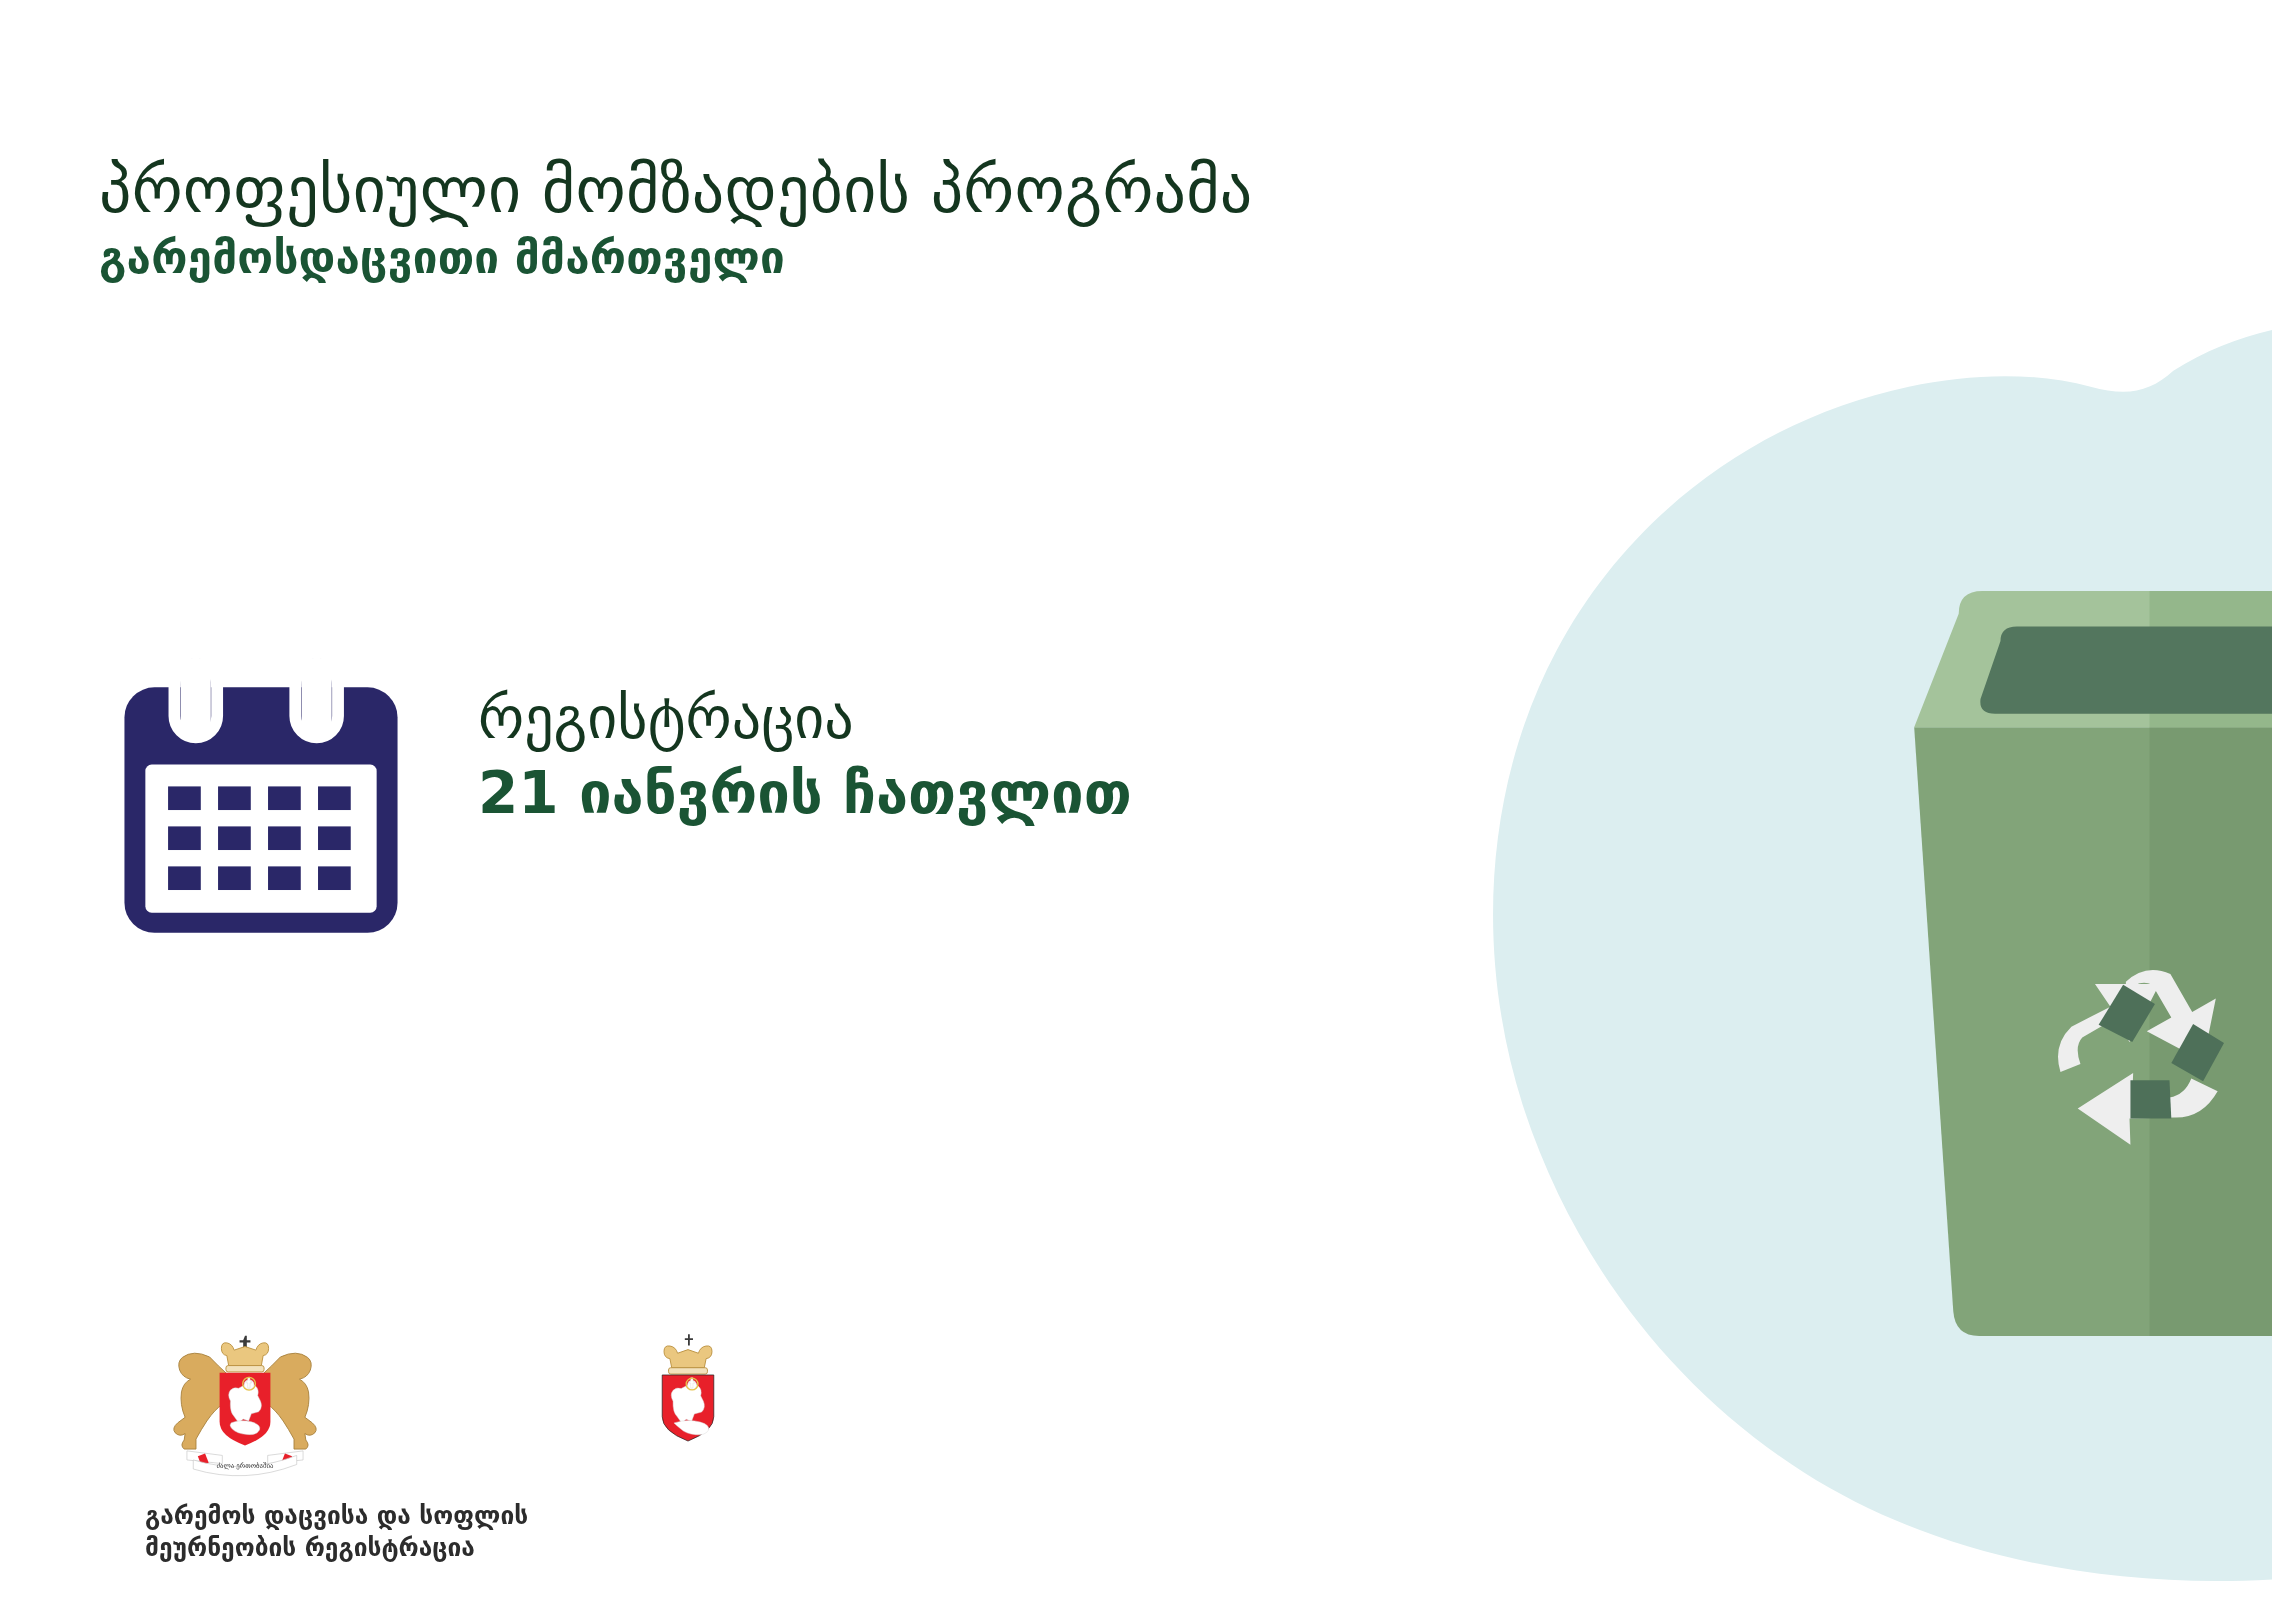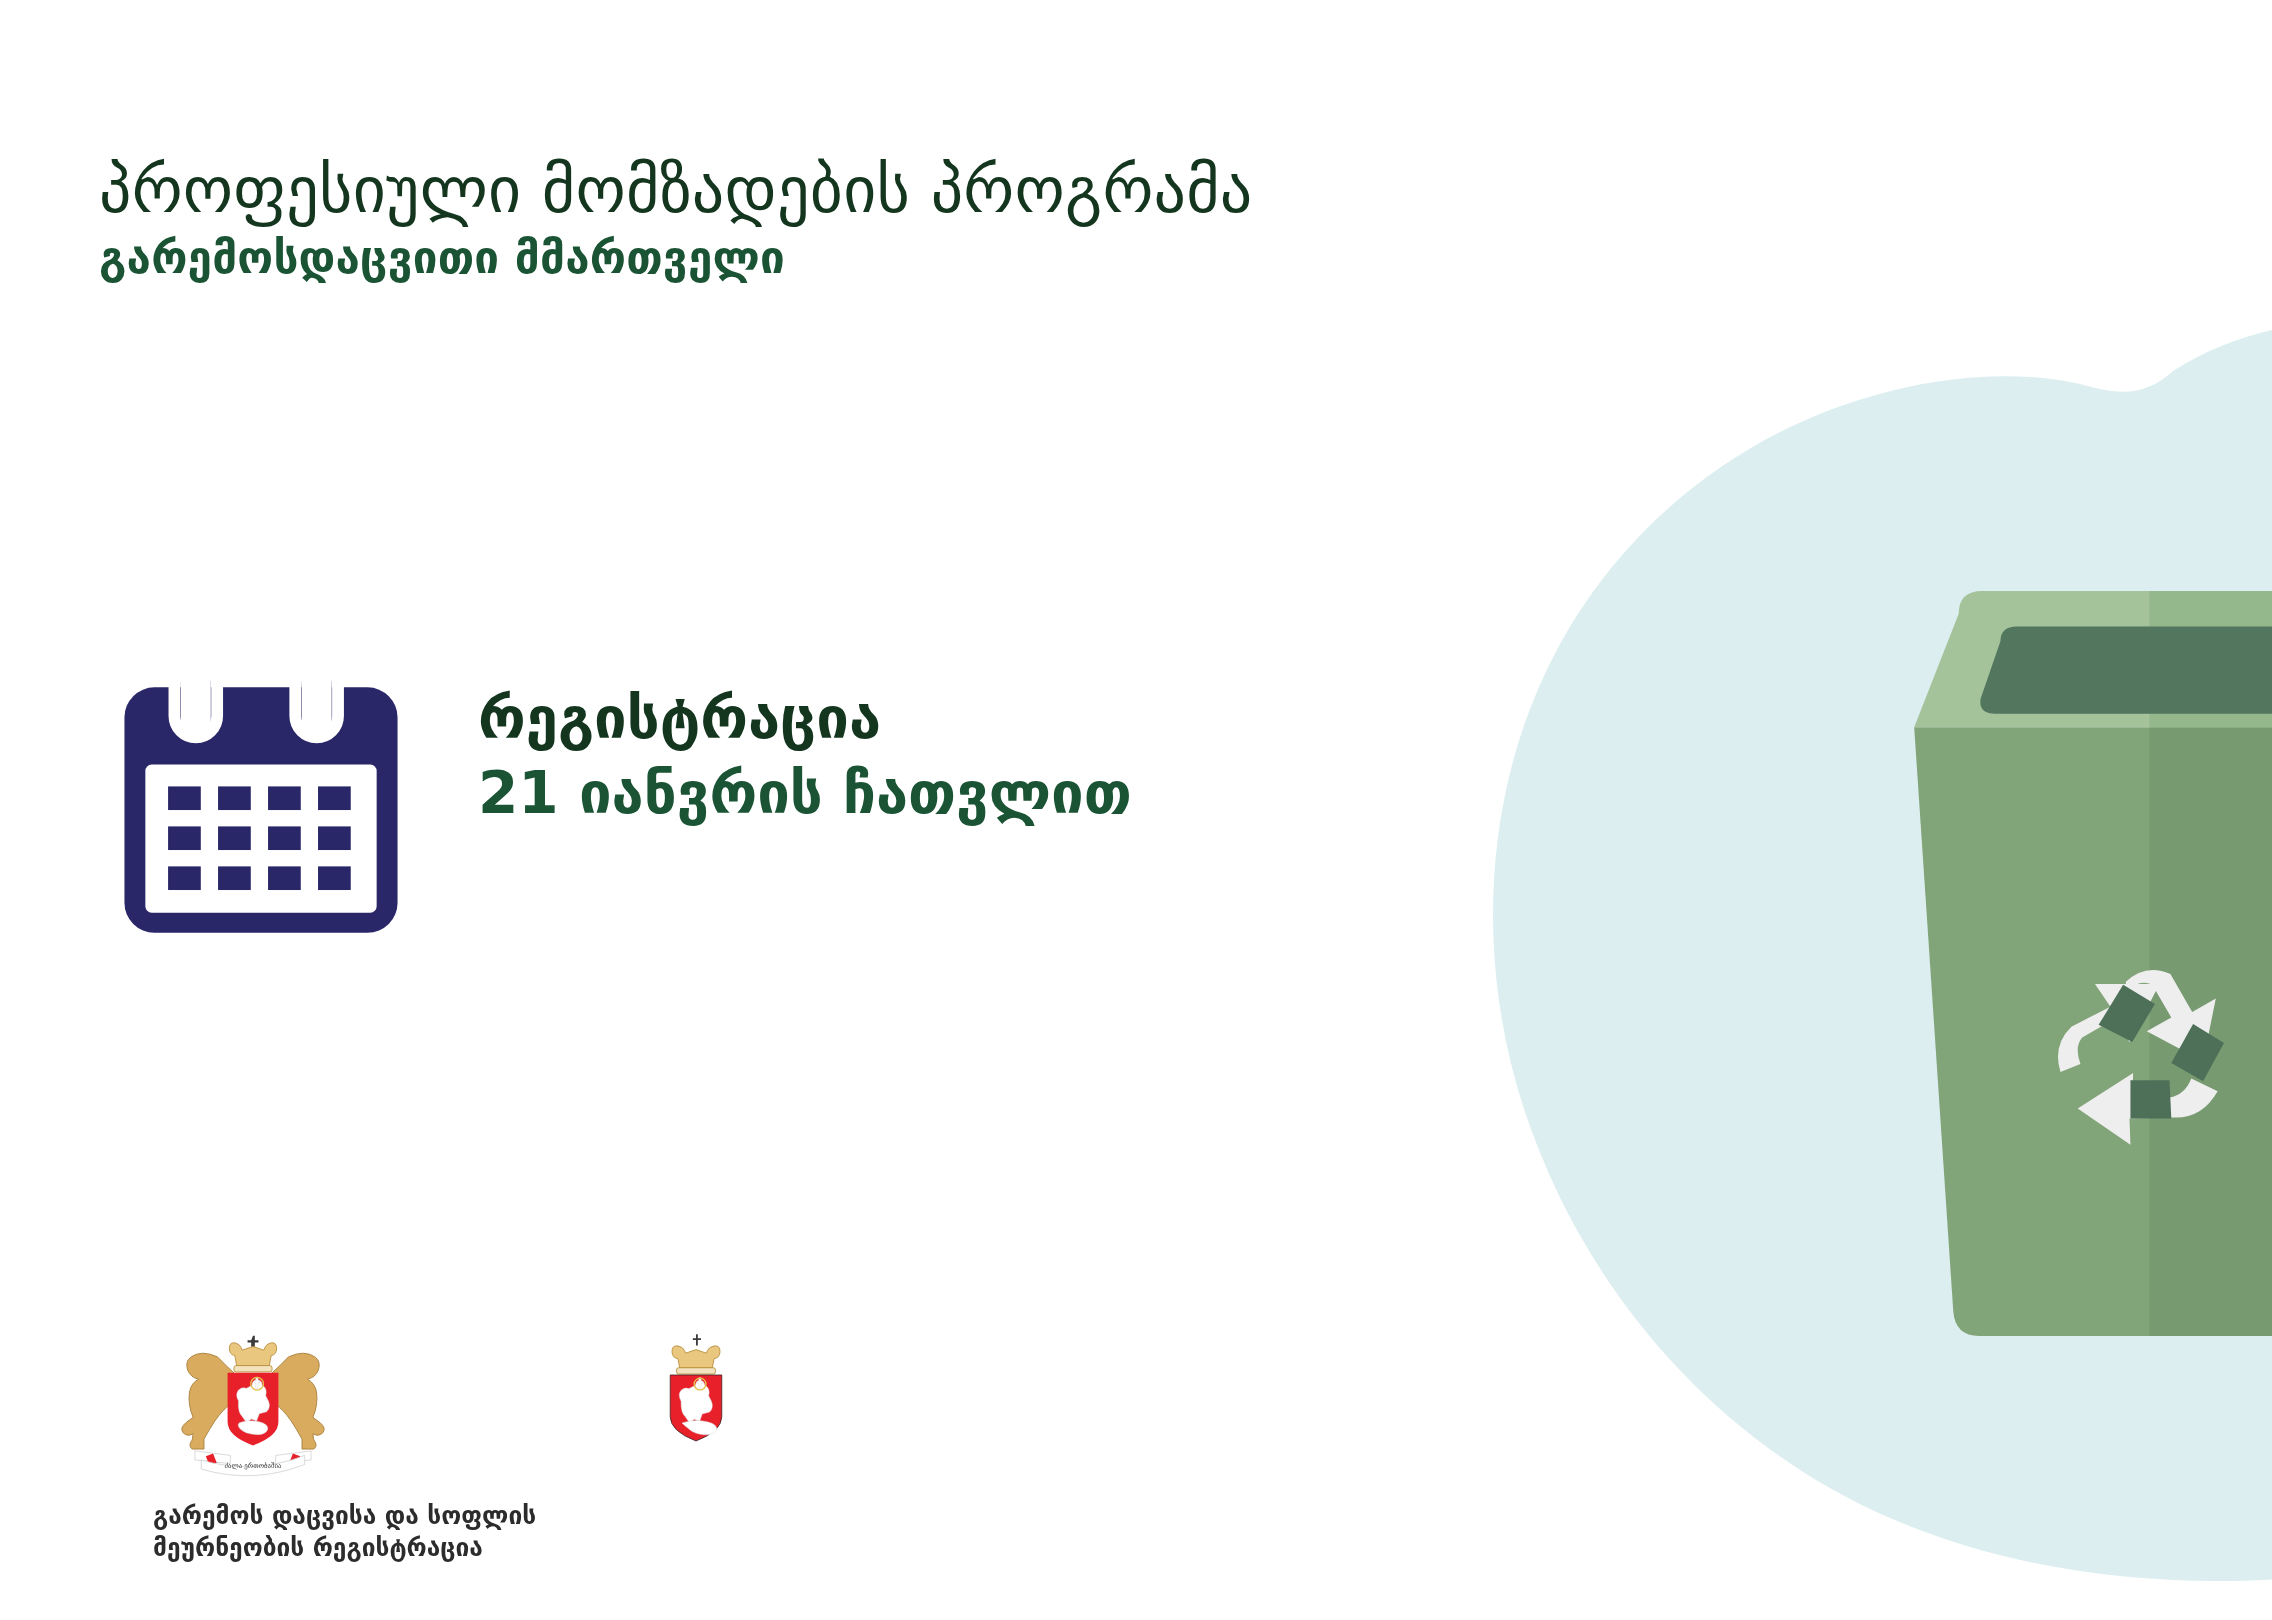--- a/index.html
+++ b/index.html
@@ -86,21 +86,21 @@
     height: 100%;
     display: block;
   }
   .reg-text {
     margin-left: 75px;
     padding-top: 31px;
   }
   .reg-label {
     font-size: 58px;
     line-height: 1.3;
-    font-weight: 700;
+    font-weight: 400;
     color: #14361f;
     white-space: nowrap;
   }
   .reg-deadline {
     font-size: 58px;
     line-height: 1.3;
     font-weight: 700;
     color: #1a5434;
     white-space: nowrap;
   }
@@ -110,21 +110,20 @@
     position: absolute;
     left: 145px;
     top: 1332px;
     display: flex;
     align-items: flex-start;
   }
   .logo-block {
     display: flex;
     flex-direction: column;
     align-items: flex-start;
-    margin-left: 8px;
   }
   .logo-block.ministry { width: 400px; }
   .logo-block.center   { margin-left: 95px; width: 409px; }
 
   .emblem-ministry {
     width: 182px;
     height: 152px;
     display: block;
     margin-left: 9px;
   }

